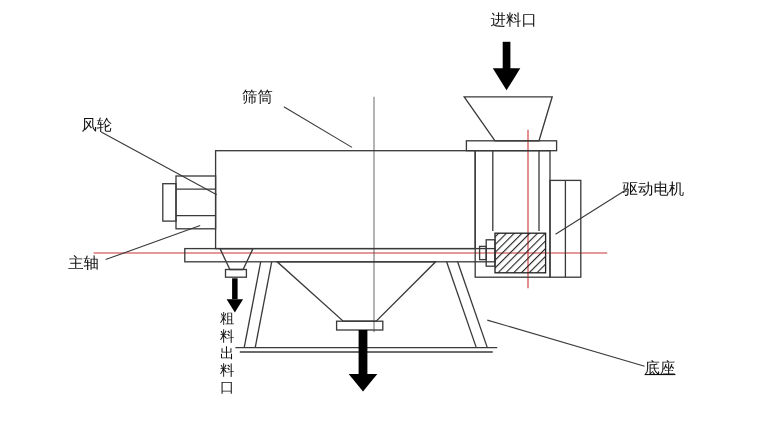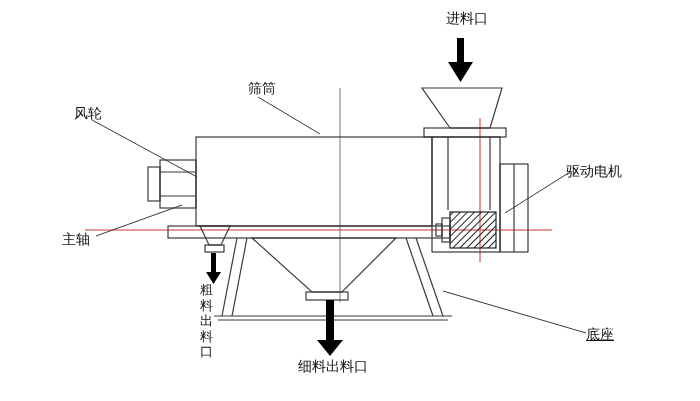--- a/index.html
+++ b/index.html
@@ -109,31 +109,30 @@
       <line x1="92" y1="120" x2="197" y2="177"></line>
       <line x1="258" y1="97" x2="320" y2="134"></line>
       <line x1="96" y1="236" x2="182" y2="205"></line>
       <line x1="570" y1="172" x2="505" y2="213"></line>
       <line x1="586" y1="333" x2="443" y2="291"></line>
     </g>
   </svg>
 
   <div class="label" style="left:446px;top:10px;">进料口</div>
 
-  <div class="label" style="left:248px;top:80px;">筛筒</div>
+  <div class="label" style="left:220px;top:80px;">筛筒</div>
 
   <div class="label" style="left:74px;top:105px;">风轮</div>
 
   <div class="label" style="left:62px;top:231px;">主轴</div>
 
   <div class="label vertical" style="left:200px;top:282px;">粗
 料
 出
 料
 口</div>
 
-  <div class="label" style="left:298px;top:358px;">细料出料口</div>
 
   <div class="label" style="left:566px;top:163px;">驱动电机</div>
 
   <div class="label" style="left:586px;top:326px;text-decoration:underline;">底座</div>
 
 </div>
 
 </body></html>

